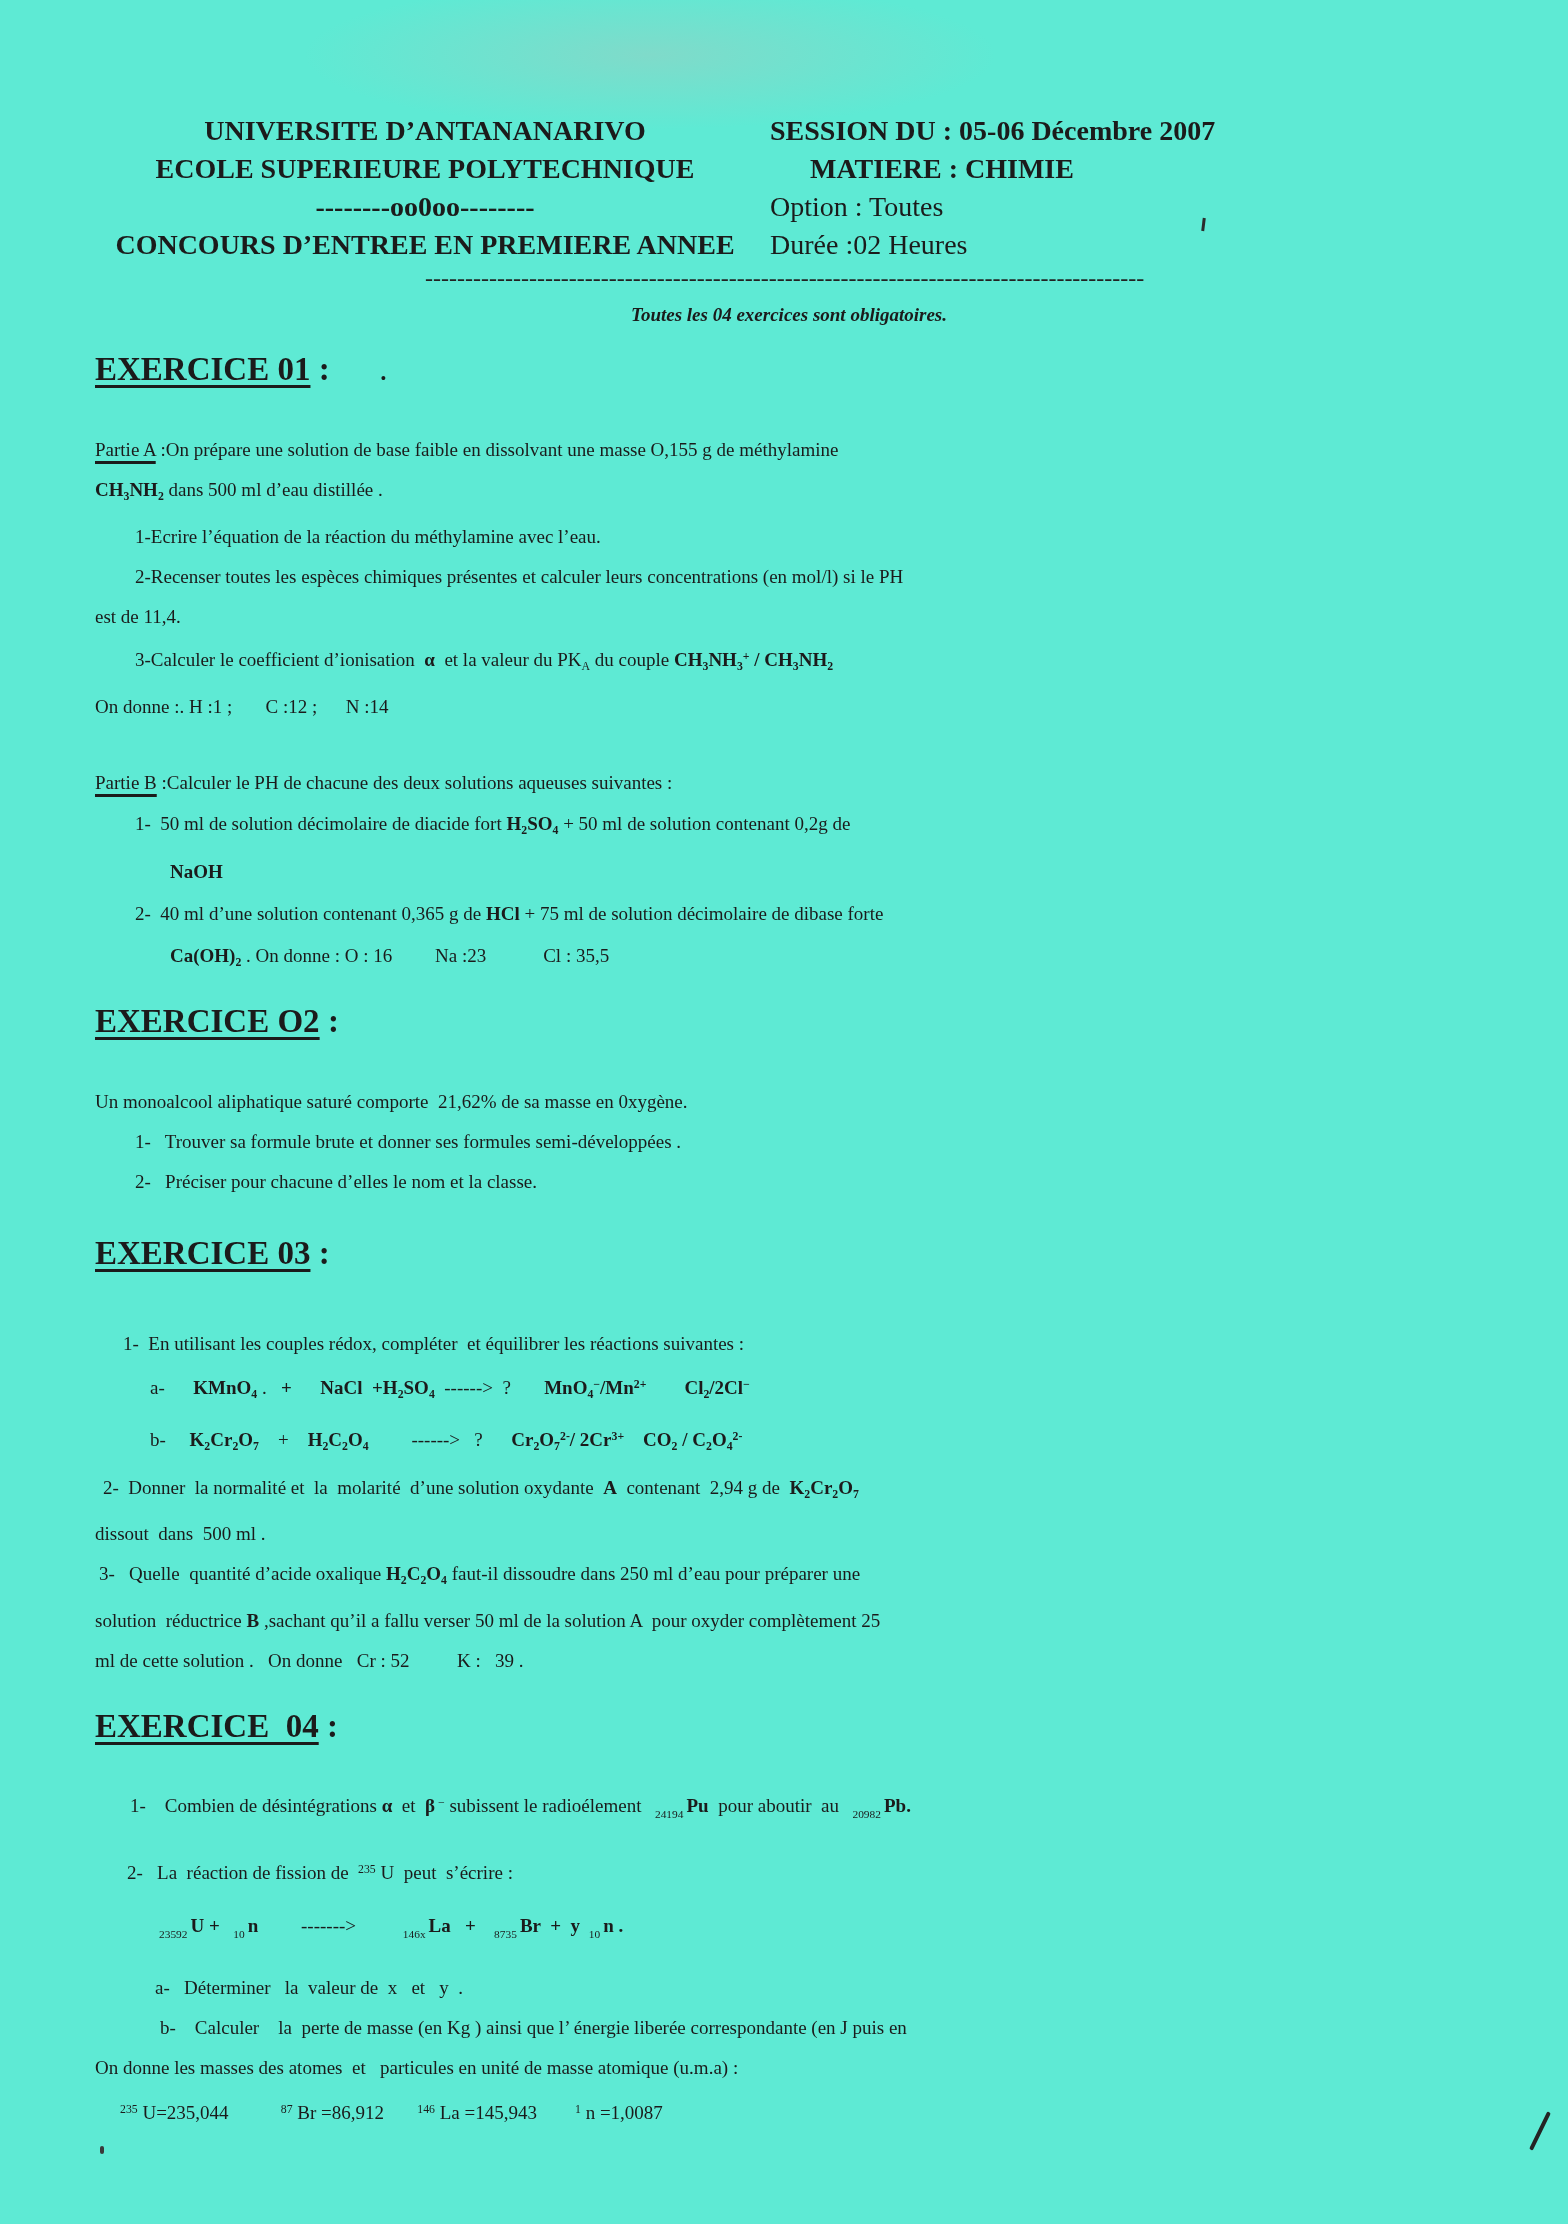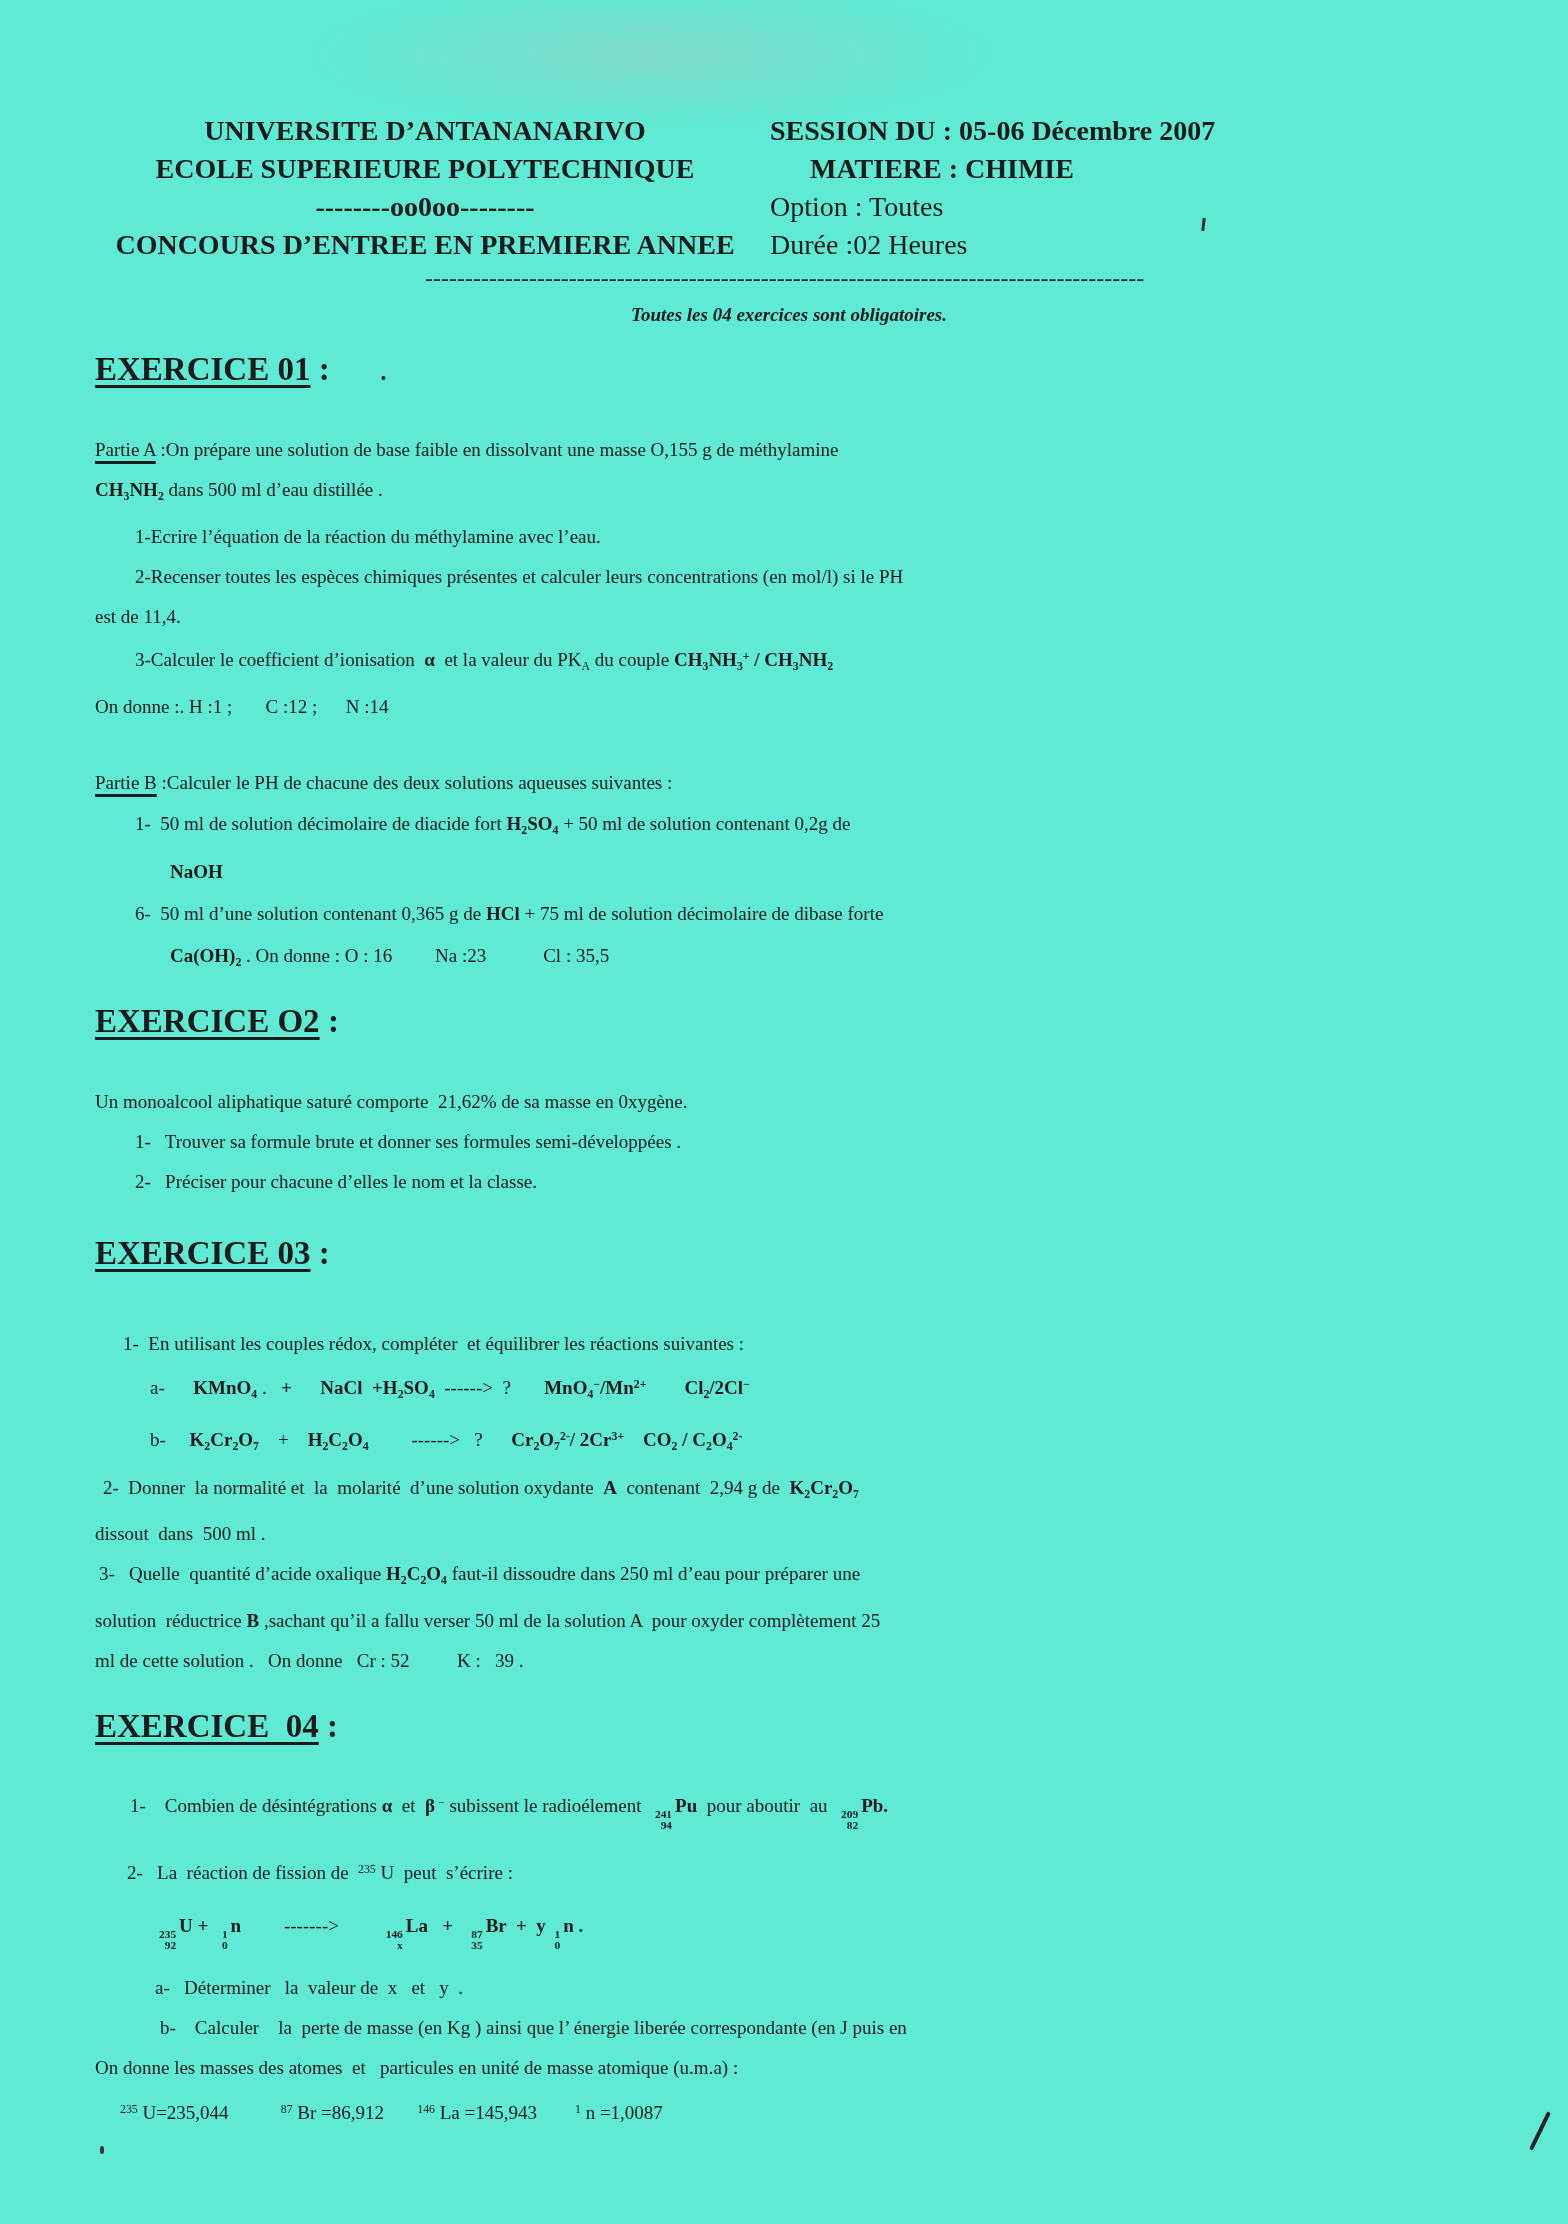--- a/index.html
+++ b/index.html
@@ -20,22 +20,22 @@
   .option{padding-left:15px;}
   .duree{padding-left:15px;}
   .sep{font-size:24px;line-height:28px;padding-left:330px;white-space:nowrap;overflow:hidden;color:#222;}
   .notice{font-weight:bold;font-style:italic;text-align:center;line-height:34px;margin-top:6px;}
   .ex-title{font-size:33px;line-height:42px;}
   
   .t-b{font-weight:700;}
   .t-u{text-decoration:underline;text-decoration-thickness:3px;text-underline-offset:5px;}
   .t-sub{font-size:0.62em;vertical-align:-0.3em;}
   .t-sup{font-size:0.62em;vertical-align:0.55em;}
-  .nuc{display:inline-flex;flex-direction:column;align-items:flex-end;font-size:0.6em;
-       font-weight:700;line-height:0.95;vertical-align:-0.55em;margin:0 3px 0 4px;}
+  .nuc{display:inline-flex;flex-direction:row;align-items:flex-end;font-size:0.6em;
+       font-weight:400;line-height:0.95;vertical-align:-0.55em;margin:0 3px 0 4px;}
   
   .ind4{padding-left:4px;}.ind8{padding-left:8px;}.ind25{padding-left:25px;}
   .ind28{padding-left:28px;}.ind32{padding-left:32px;}.ind35{padding-left:35px;}
   .ind40{padding-left:40px;}.ind55{padding-left:55px;}.ind60{padding-left:60px;}
   .ind65{padding-left:65px;}.ind75{padding-left:75px;}
   
   .m10{margin-top:10px;}.m16{margin-top:16px;}.m24{margin-top:24px;}.m28{margin-top:28px;}
   .m30{margin-top:30px;}.m36{margin-top:36px;}.m40{margin-top:40px;}.m50{margin-top:50px;}
   
   .lh42{line-height:42px;}.lh44{line-height:44px;}.lh56{line-height:56px;}.lh64{line-height:64px;}
@@ -79,21 +79,21 @@
     <p><span class="t-b">CH</span><span class="t-b t-sub">3</span><span class="t-b">NH</span><span class="t-b t-sub">2</span><span> dans 500 ml d’eau distillée .</span></p>
     <p class="ind40"><span>1-Ecrire l’équation de la réaction du méthylamine avec l’eau.</span></p>
     <p class="ind40"><span>2-Recenser toutes les espèces chimiques présentes et calculer leurs concentrations (en mol/l) si le PH</span></p>
     <p><span>est de 11,4.</span></p>
     <p class="ind40"><span>3-Calculer le coefficient d’ionisation  </span><span class="t-b">α</span><span>  et la valeur du PK</span><span class="t-sub">A</span><span> du couple </span><span class="t-b">CH</span><span class="t-b t-sub">3</span><span class="t-b">NH</span><span class="t-b t-sub">3</span><span class="t-b t-sup">+</span><span class="t-b"> / </span><span class="t-b">CH</span><span class="t-b t-sub">3</span><span class="t-b">NH</span><span class="t-b t-sub">2</span></p>
     <p><span>On donne :. H :1 ;       C :12 ;      N :14</span></p>
 
     <p class="m36"><span class="t-u">Partie B</span><span> :Calculer le PH de chacune des deux solutions aqueuses suivantes :</span></p>
     <p class="ind40 lh42"><span>1-  50 ml de solution décimolaire de diacide fort </span><span class="t-b">H</span><span class="t-b t-sub">2</span><span class="t-b">SO</span><span class="t-b t-sub">4</span><span> + 50 ml de solution contenant 0,2g de</span></p>
     <p class="ind75 lh42"><span class="t-b">NaOH</span></p>
-    <p class="ind40 lh42"><span>6-  50 ml d’une solution contenant 0,365 g de </span><span class="t-b">HCl</span><span> + 75 ml de solution décimolaire de dibase forte</span></p>
+    <p class="ind40 lh42"><span>2-  40 ml d’une solution contenant 0,365 g de </span><span class="t-b">HCl</span><span> + 75 ml de solution décimolaire de dibase forte</span></p>
     <p class="ind75 lh42"><span class="t-b">Ca(OH)</span><span class="t-b t-sub">2</span><span> . On donne : O : 16         Na :23            Cl : 35,5</span></p>
 
     <p class="ex-title m16"><span class="t-b t-u">EXERCICE O2</span><span class="t-b"> :</span></p>
     <p class="m40"><span>Un monoalcool aliphatique saturé comporte  21,62% de sa masse en 0xygène.</span></p>
     <p class="ind40"><span>1-   Trouver sa formule brute et donner ses formules semi-développées .</span></p>
     <p class="ind40"><span>2-   Préciser pour chacune d’elles le nom et la classe.</span></p>
 
     <p class="ex-title m30"><span class="t-b t-u">EXERCICE 03</span><span class="t-b"> :</span></p>
     <p class="m50 ind28"><span>1-  En utilisant les couples rédox, compléter  et équilibrer les réactions suivantes :</span></p>
     <p class="ind55 lh42"><span>a-</span><span>      </span><span class="t-b">KMnO</span><span class="t-b t-sub">4</span><span> .</span><span class="t-b">   +</span><span>      </span><span class="t-b">NaCl  +H</span><span class="t-b t-sub">2</span><span class="t-b">SO</span><span class="t-b t-sub">4</span><span>  ------&gt;  ?</span><span>       </span><span class="t-b">MnO</span><span class="t-b t-sub">4</span><span class="t-b t-sup">−</span><span class="t-b">/Mn</span><span class="t-b t-sup">2+</span><span>        </span><span class="t-b">Cl</span><span class="t-b t-sub">2</span><span class="t-b">/2Cl</span><span class="t-b t-sup">−</span></p>

